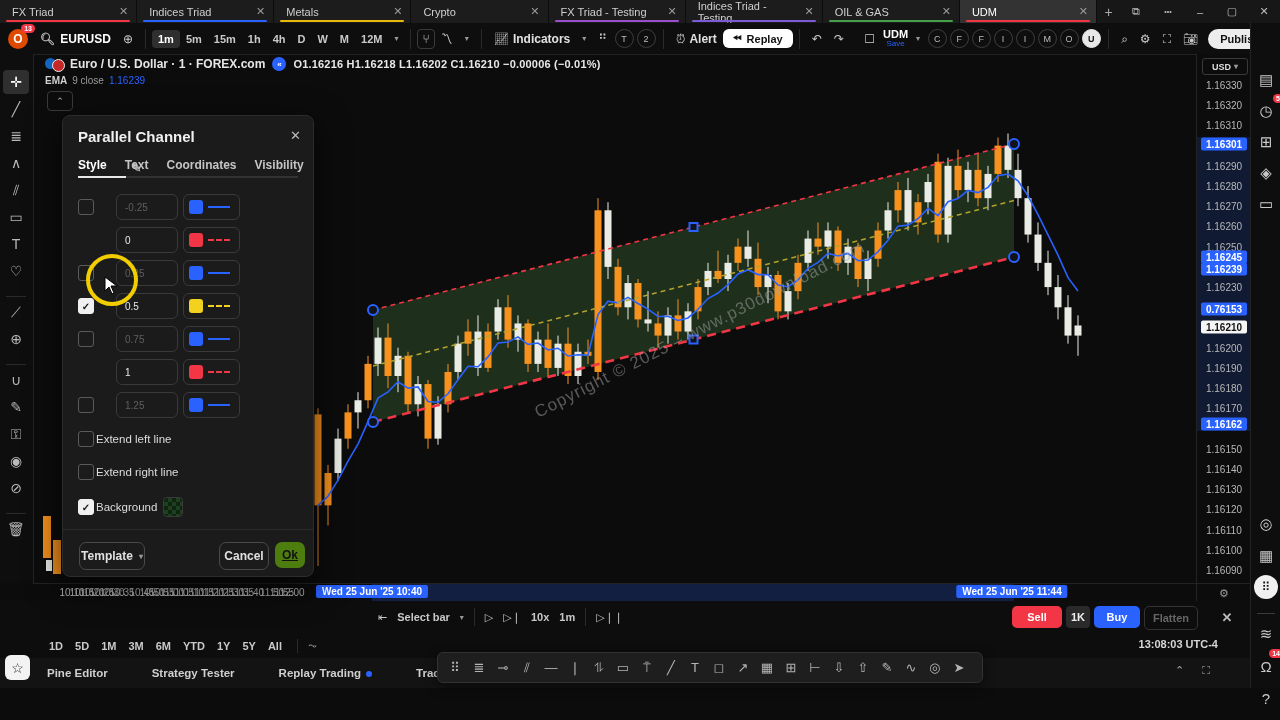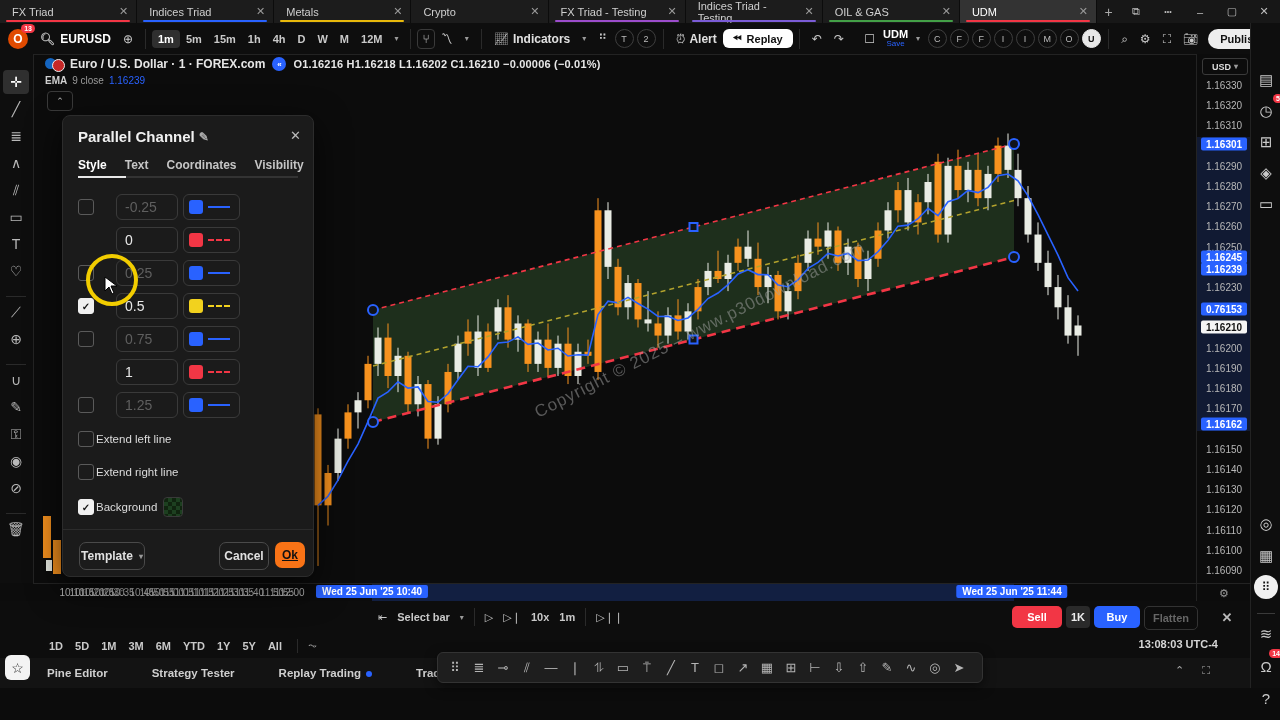--- a/index.html
+++ b/index.html
@@ -99,47 +99,47 @@
   .rrail{left:1250px;top:23px;width:30px;height:665px;background:#0e0e0e;border-left:1px solid #232323;}
   .rricon{position:absolute;left:2px;width:26px;height:26px;display:flex;align-items:center;justify-content:center;
           color:#c9c9c9;font-size:15px;}
   .rrbadge{position:absolute;top:-4px;right:-4px;background:#f23645;color:#fff;font-size:7px;font-weight:bold;
            border-radius:7px;padding:1px 3px;}
   .appscirc{background:#f0f0f0;border-radius:50%;color:#111;width:24px;height:24px;font-size:12px;}
   .rrdiv{position:absolute;left:6px;width:18px;height:1px;background:#3a3a3a;}
   
   .dialog{left:62px;top:115px;width:250px;height:460px;background:#1b1b1b;border-radius:8px;z-index:50;
           box-shadow:0 10px 34px rgba(0,0,0,.7);border:1px solid #2c2c2c;}
-  .dtitle{position:absolute;left:15px;top:12px;font-size:15px;font-weight:bold;color:#f0f0f0;display:flex;gap:4px;align-items:center;}
+  .dtitle{position:absolute;left:15px;top:12px;font-size:15px;font-weight:bold;color:#f0f0f0;display:flex;gap:16px;align-items:center;flex-direction:column;}
   .dclose{position:absolute;right:12px;top:12px;color:#bbb;font-size:13px;}
   .dtabs{position:absolute;left:15px;top:42px;display:flex;gap:18px;font-size:12px;font-weight:bold;color:#c5c5c5;}
   .dtab.active{color:#fff;}
   .dtabline{position:absolute;left:15px;top:60px;width:220px;height:2px;background:#333;}
   .dtabline .seg{position:absolute;left:0;top:0;width:48px;height:2px;background:#e8e8e8;}
   .drow{position:absolute;left:15px;height:26px;display:flex;align-items:center;}
   .cb{width:14px;height:14px;border:1px solid #5a5a5a;border-radius:3px;background:transparent;}
   .cb.checked{background:#f0f0f0;border-color:#f0f0f0;color:#111;font-size:10px;font-weight:bold;
               display:flex;align-items:center;justify-content:center;}
   .dinput{position:absolute;left:38px;width:52px;height:24px;border:1px solid #3a3a3a;border-radius:6px;
-          display:flex;align-items:center;padding-left:8px;color:#e8e8e8;font-size:14px;background:#1b1b1b;}
+          display:flex;align-items:center;padding-left:8px;color:#e8e8e8;font-size:10px;background:#1b1b1b;}
   .dinput.dim{color:#5f5f5f;}
   .lwidget{position:absolute;left:105px;width:50px;height:24px;border:1px solid #3a3a3a;border-radius:6px;
            display:flex;align-items:center;gap:5px;padding-left:5px;background:#1b1b1b;}
   .swatch{width:14px;height:14px;border-radius:3px;}
   .lsample{width:22px;border-top-width:2px;border-top-style:solid;}
   .dcheckrow{position:absolute;left:15px;display:flex;align-items:center;gap:2px;font-size:11.5px;color:#dcdcdc;}
   .bgswatch{width:18px;height:18px;border-radius:4px;border:1px solid #3a3a3a;
             background:#10240f;background-image:linear-gradient(45deg,#1d4020 25%,transparent 25%,transparent 75%,#1d4020 75%),
             linear-gradient(45deg,#1d4020 25%,transparent 25%,transparent 75%,#1d4020 75%);
             background-size:8px 8px;background-position:0 0,4px 4px;margin-left:4px;}
   .dfootdiv{position:absolute;left:0;right:0;top:413px;height:1px;background:#2c2c2c;}
   .dbtn{position:absolute;top:426px;height:26px;border-radius:7px;display:flex;align-items:center;justify-content:center;
         font-size:12px;font-weight:bold;}
   .dbtn.outline{border:1px solid #4a4a4a;color:#e0e0e0;}
-  .dbtn.solid{background:#f97316;color:#111;text-decoration:underline;}
+  .dbtn.solid{background:#4d7c0f;color:#111;text-decoration:underline;}
   
   .curring{left:86px;top:254px;width:44px;height:44px;border:4px solid #f2cd00;border-radius:50%;z-index:60;}
   .curarrow{left:104px;top:276px;z-index:61;}
   .stub{position:absolute;z-index:2;}
 </style>
 </head>
 <body>
 
 <div id="root">
 

